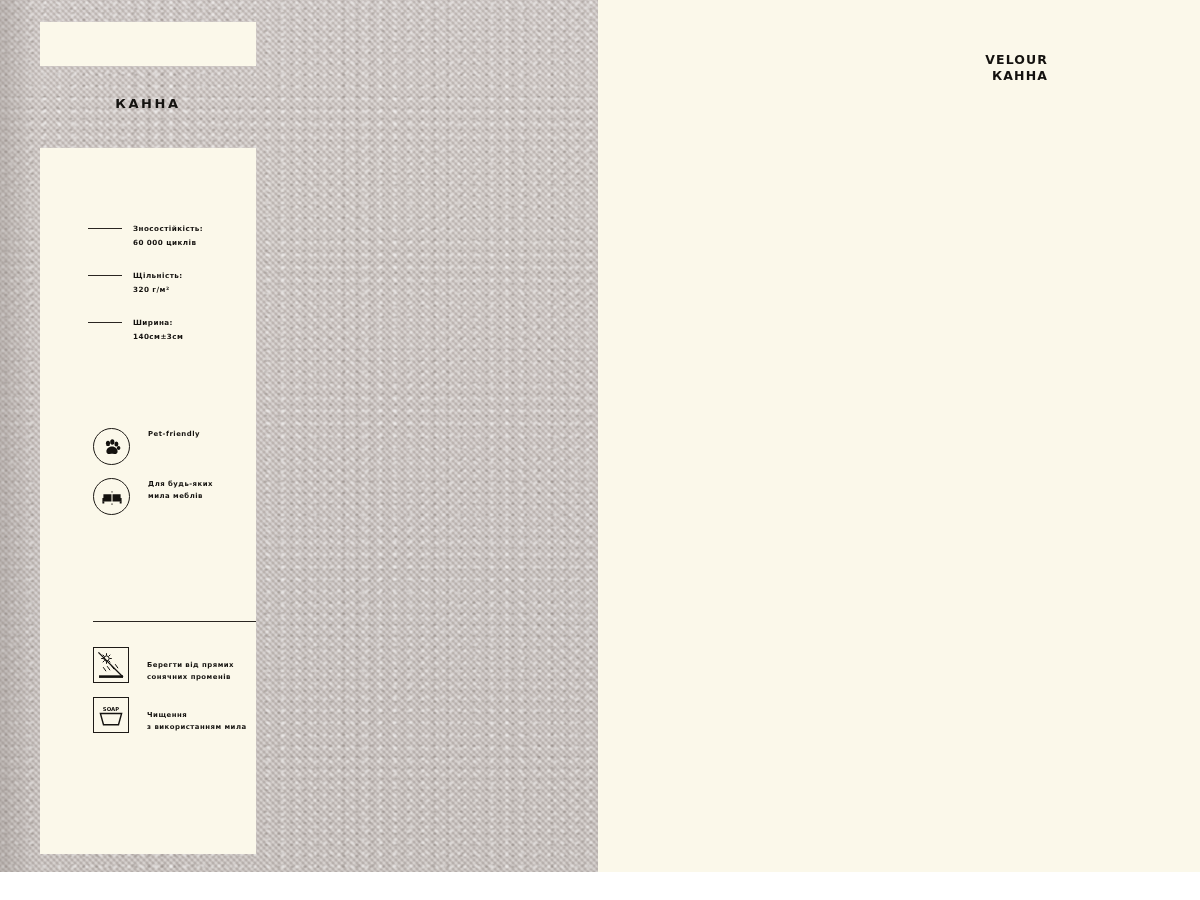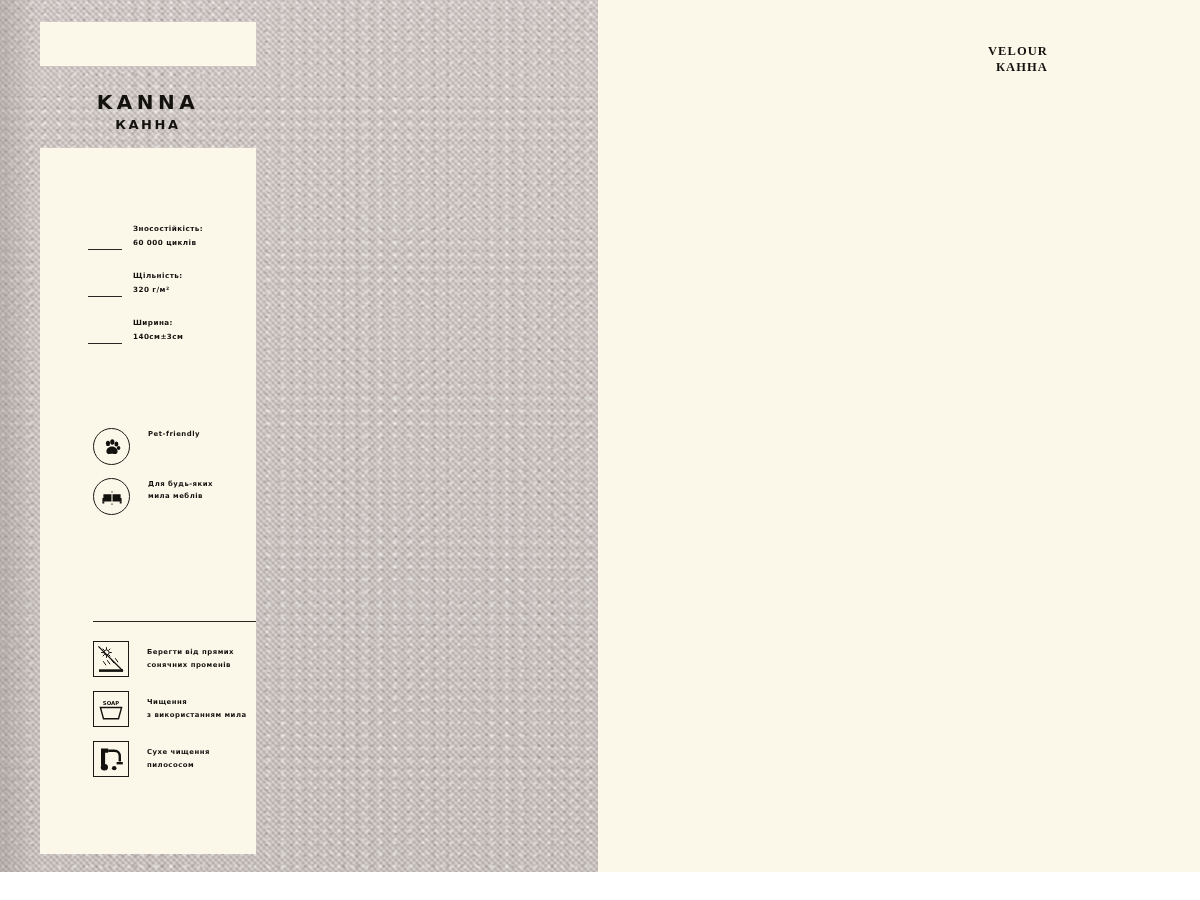--- a/index.html
+++ b/index.html
@@ -25,59 +25,58 @@
   
   .card-top{position:absolute;left:40px;top:22px;width:216px;height:44px;background:#fbf8ea;}
   .card-main{position:absolute;left:40px;top:148px;width:216px;height:706px;background:#fbf8ea;}
 
   .title-block{position:absolute;left:40px;top:92px;width:216px;text-align:center;}
   .title-en{font-size:20px;font-weight:bold;letter-spacing:4.5px;color:#14120f;line-height:1.05;}
   .title-ru{font-size:13px;font-weight:bold;letter-spacing:2.6px;color:#14120f;margin-top:4px;}
 
   
   .specs{position:absolute;left:88px;top:222px;width:160px;}
-  .spec{display:flex;align-items:flex-end;margin-bottom:19px;}
+  .spec{display:flex;align-items:flex-start;margin-bottom:19px;}
   .spec-rule{width:34px;height:1px;background:#2a2621;margin-top:6px;margin-right:11px;flex:none;}
   .spec-txt{font-size:7.2px;font-weight:bold;letter-spacing:.45px;color:#14120f;line-height:1.95;}
 
   
   .features{position:absolute;left:93px;top:428px;width:170px;}
   .feat{display:flex;align-items:flex-start;height:49px;margin-bottom:1px;}
   .feat-ic{width:35px;height:35px;border:1.4px solid #1d1a16;border-radius:50%;flex:none;
     display:flex;align-items:center;justify-content:center;overflow:hidden;}
   .feat-lb{font-size:6.9px;font-weight:bold;letter-spacing:.5px;color:#14120f;line-height:1.75;margin-left:18px;}
 
   .divider{position:absolute;left:93px;top:621px;width:163px;height:1px;background:#2a2621;}
 
   
   .cares{position:absolute;left:93px;top:634px;width:170px;}
-  .care{display:flex;align-items:center;height:49px;margin-bottom:1px;}
+  .care{display:flex;align-items:flex-end;height:49px;margin-bottom:1px;}
   .care-ic{width:34px;height:34px;border:1.6px solid #1d1a16;flex:none;
     display:flex;align-items:center;justify-content:center;overflow:hidden;}
   .care-lb{font-size:6.9px;font-weight:bold;letter-spacing:.5px;color:#14120f;line-height:1.75;margin-left:18px;}
 
   
-  .swatch-panel{position:absolute;left:598px;top:0;width:486px;height:872px;background:#fbf8ea;font-family:Liberation Serif, serif;}
+  .swatch-panel{position:absolute;left:598px;top:8px;width:486px;height:872px;background:#fbf8ea;}
   .panel-head{position:absolute;right:36px;top:44px;text-align:right;}
   .panel-head .en{font-size:12.5px;font-weight:bold;letter-spacing:1.1px;color:#14120f;line-height:1.25;}
   .panel-head .ru{font-size:12.5px;font-weight:bold;letter-spacing:1.1px;color:#14120f;line-height:1.25;}
 </style>
 </head>
 <body>
 
 <div class="page">
 
   <div class="fabric-photo">
     <div class="photo-edge-l"></div>
   </div>
 
   <div class="card-top"></div>
 
   <div class="title-block">
-    <div class="title-en">KANNA</div>
     <div class="title-ru">КАННА</div>
   </div>
 
   <div class="card-main"></div>
 
   <div class="specs">
     <div class="spec">
       <div class="spec-rule"></div>
       <div class="spec-txt">
         <div>Зносостійкість:</div>
@@ -163,35 +162,20 @@
           <path d="M4.4 13.5h21.2l-3.1 11.2H7.5z" fill="none" stroke="#14120f" stroke-width="1.4"></path>
           <text x="15" y="10.6" font-family="DejaVu Sans, sans-serif" font-size="5.4" font-weight="bold" text-anchor="middle" fill="#14120f">SOAP</text>
         </svg>
       </div>
       <div class="care-lb">
         <div>Чищення</div>
         <div>з використанням мила</div>
       </div>
     </div>
 
-    <div class="care">
-      <div class="care-ic">
-        <svg width="30" height="30" viewBox="0 0 30 30">
-          <path d="M5 4.6h7.2v4.2H9.1v12.4H5z" fill="#14120f"></path>
-          <path d="M12.2 6.7h6.2c3.4 0 5.4 2.4 5.4 5.6v5.2" fill="none" stroke="#14120f" stroke-width="2.4"></path>
-          <path d="M20.6 18h6.2v2.4h-6.2z" fill="#14120f"></path>
-          <ellipse cx="8.4" cy="23.3" rx="3.6" ry="3.2" fill="#14120f"></ellipse>
-          <ellipse cx="18.2" cy="24.2" rx="2.3" ry="2.1" fill="#14120f"></ellipse>
-        </svg>
-      </div>
-      <div class="care-lb">
-        <div>Сухе чищення</div>
-        <div>пилососом</div>
-      </div>
-    </div>
   </div>
 
   <div class="swatch-panel">
     <div class="panel-head">
       <div class="en">VELOUR</div>
       <div class="ru">КАННА</div>
     </div>
 
   </div>
 

